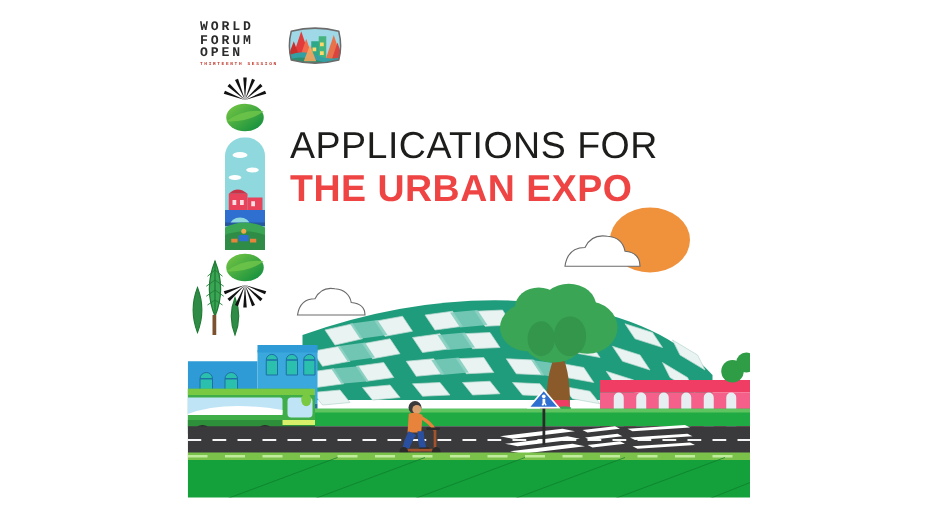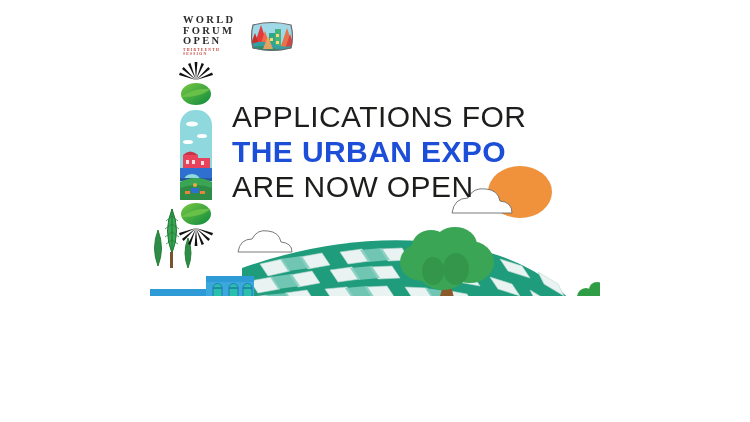--- a/index.html
+++ b/index.html
@@ -2,51 +2,50 @@
 <html><head>
 <meta charset="utf-8">
 <style>
   html,body{margin:0;padding:0;background:#ffffff;}
   body{width:750px;height:422px;overflow:hidden;font-family:"Liberation Sans",sans-serif;}
 
   #stage{position:relative;width:750px;height:422px;background:#ffffff;}
 
   
   #poster{
-    position:absolute;left:150px;top:0;width:450px;height:296px;
+    position:absolute;left:150px;top:0;width:450px;height:398px;
     background:#ffffff;overflow:hidden;
   }
 
   
   #brand{
     position:absolute;left:160px;top:12px;width:135px;height:48px;
     display:flex;align-items:center;gap:7px;
   }
   .brand-words{display:flex;flex-direction:column;line-height:1;}
   .brand-words span{
     font-size:10.5px;font-weight:bold;letter-spacing:2.3px;color:#2b2b2b;
-    font-family:Liberation Serif, serif;
-    margin-left:23px;
+    font-family:Liberation Mono, monospace;
   }
   .brand-sub{
     font-size:3.6px !important;font-weight:bold !important;letter-spacing:1.3px !important;
     color:#c0392b !important;margin-top:2.5px;
   }
   #brand-emblem{width:46px;height:34px;flex:0 0 auto;}
 
   
   #headline{
     position:absolute;left:82px;top:99px;width:330px;
   }
   #headline div{
     font-family:"Liberation Sans",sans-serif;
     font-size:30px;line-height:35px;letter-spacing:0.4px;font-weight:500;
     color:#1d1d1b;white-space:nowrap;
   }
-  #headline .hl-green{color:#1d4ed8;font-weight:bold;}
+  #headline .hl-green{color:#ef4444;font-weight:bold;}
 
   
   #ornament{position:absolute;left:22px;top:54px;width:48px;height:200px;}
 
   
   #scene{position:absolute;left:0;top:0;width:450px;height:422px;}
 
   
   .edge-l{position:absolute;left:0;top:0;width:150px;height:422px;background:#fff;}
   .edge-r{position:absolute;left:600px;top:0;width:150px;height:422px;background:#fff;}
@@ -350,21 +349,20 @@
         <path d="M24 174 l-14 11 l1.7 2 z"></path>
         <path d="M24 174 l14 11 l-1.7 2 z"></path>
         <path d="M24 174 l-17 5 l1 2.4 z"></path>
         <path d="M24 174 l17 5 l-1 2.4 z"></path>
       </g>
     </svg>
 
     <div id="headline">
       <div>APPLICATIONS FOR</div>
       <div class="hl-green">THE URBAN EXPO</div>
-      <div>ARE NOW OPEN</div>
     </div>
 
   </div>
 
   <div id="brand">
     <div class="brand-words">
       <span>WORLD</span>
       <span>FORUM</span>
       <span>OPEN</span>
       <span class="brand-sub">THIRTEENTH SESSION</span>

